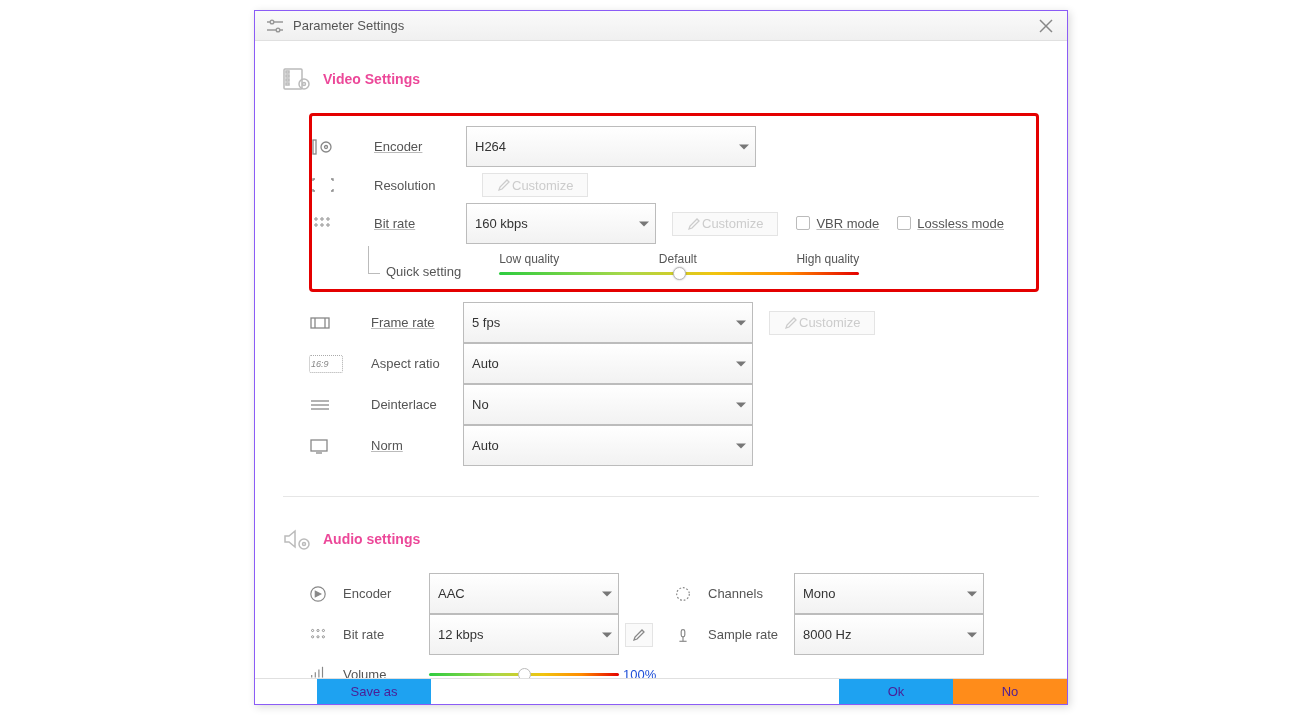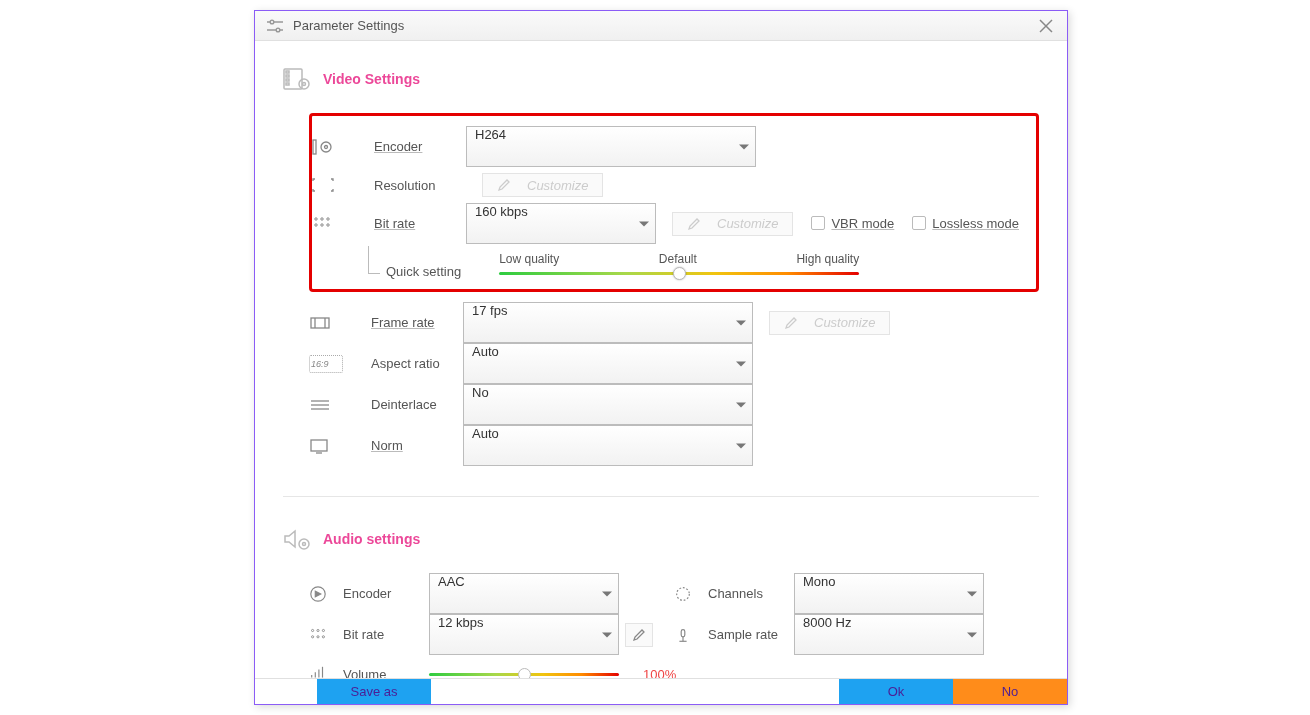--- a/index.html
+++ b/index.html
@@ -102,21 +102,21 @@
     width: 92px;
     color: #555;
     font-size: 13px;
   }
   .row .rlabel.und { text-decoration: underline; text-decoration-color: #bbb; }
   .select {
     height: 41px;
     border: 1px solid #bcbcbc;
     background: linear-gradient(#ffffff, #f2f2f2);
     display: flex;
-    align-items: flex-start;
+    align-items: center;
     padding: 0 26px 0 8px;
     position: relative;
     font-size: 13px;
     color: #333;
     cursor: pointer;
   }
   .select.w-wide { width: 290px; }
   .select.w-mid { width: 190px; }
   .select .arrow {
     position: absolute;
@@ -129,24 +129,23 @@
     border-top: 5px solid #777;
   }
   .cust-btn {
     height: 24px;
     border: 1px solid #e4e4e4;
     background: #fafafa;
     display: flex;
     align-items: center;
     padding: 0 14px;
     margin-left: 16px;
-    gap: 16px;
+    gap: 1px;
     color: #ccc;
     font-size: 13px;
-    font-style: italic;
   }
   .cust-btn .pencil { color: #ccc; }
   .cust-btn.small { padding: 0 6px; margin-left: 6px; }
   .checkbox {
     display: flex;
     align-items: flex-start;
     margin-left: 18px;
     gap: 6px;
     cursor: pointer;
   }
@@ -234,22 +233,22 @@
   }
   .vol-thumb {
     position: absolute;
     top: -5px;
     width: 13px; height: 13px;
     border-radius: 50%;
     background: #fff;
     border: 1px solid #bbb;
   }
   .vol-label {
-    margin-left: 24px;
-    color: #ef4444;
+    margin-left: 4px;
+    color: #1d4ed8;
   }
   .footer {
     height: 26px;
     border-top: 1px solid #e0e0e0;
     display: flex;
     align-items: stretch;
   }
   .footer .spacer { flex: 1; }
   .footer .btn {
     width: 114px;
@@ -393,21 +392,21 @@
     <div class="row">
       <span class="ricon">
         <svg viewBox="0 0 22 18" width="22" height="18" fill="none" stroke="currentColor" stroke-width="1.3">
           <rect x="2" y="4" width="18" height="10"></rect>
             <line x1="6" y1="4" x2="6" y2="14"></line>
             <line x1="16" y1="4" x2="16" y2="14"></line>
         </svg>
       </span>
       <span class="rlabel und">Frame rate</span>
       <div class="select w-wide">
-        <span>17 fps</span>
+        <span>5 fps</span>
         <span class="arrow"></span>
       </div>
       <div class="cust-btn">
         <span class="pencil">
           <svg viewBox="0 0 14 14" width="14" height="14" fill="none" stroke="currentColor" stroke-width="1.3">
             <path d="M2 12 L3 9 L10 2 L12 4 L5 11 Z"></path>
           </svg>
         </span>
         <span>Customize</span>
       </div>

